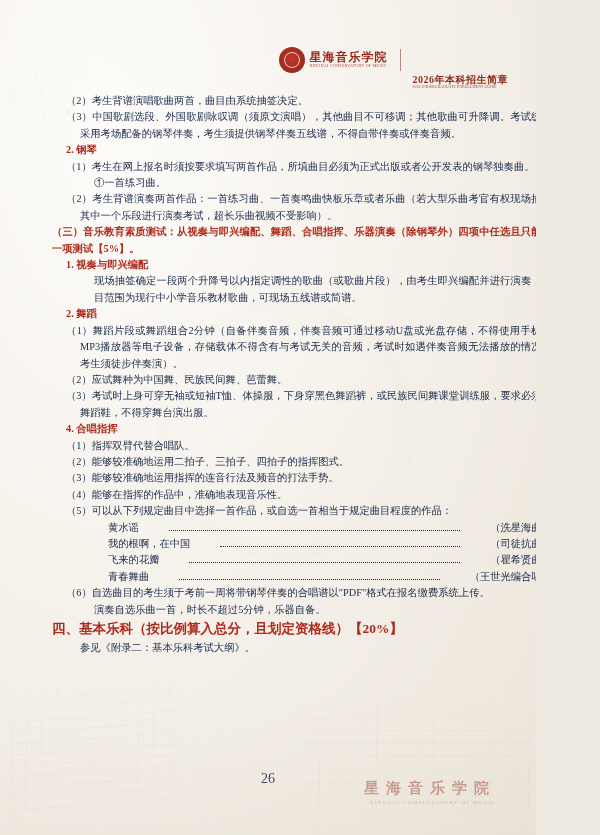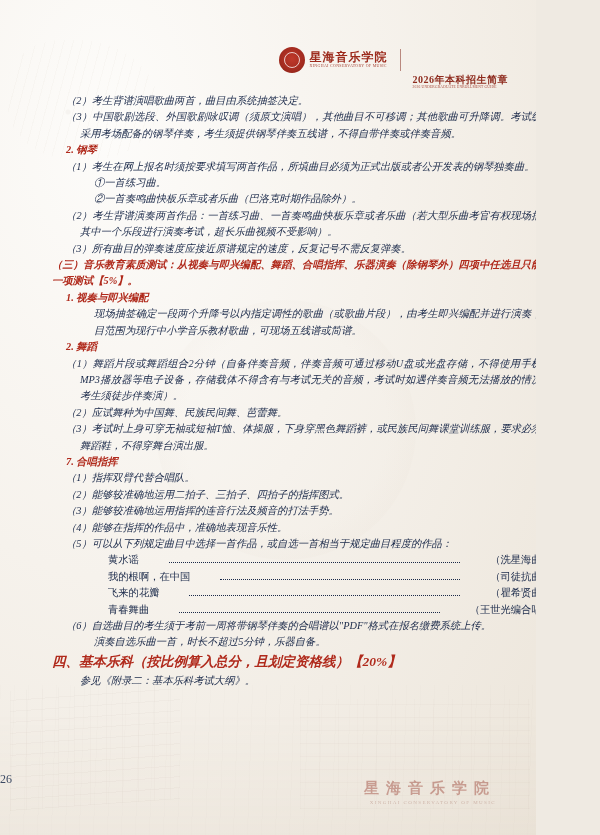--- a/index.html
+++ b/index.html
@@ -137,21 +137,20 @@
     left: 52px;
     top: 93px;
     width: 500px;
     color: #1b2a4a;
     font-size: 10.3px;
     line-height: 16.4px;
     text-align: justify;
   }
   .content p {
     margin: 0;
-    font-style: italic;
   }
   .ind2 { padding-left: 28px; }
   .ind3 { padding-left: 42px; }
   .hang {
     padding-left: 28px;
     text-indent: -14px;
   }
   .red-head {
     color: #b02a1c;
     font-weight: bold;
@@ -181,23 +180,23 @@
     margin: 0 2px 3px 2px;
     height: 8px;
   }
   .dotrow .paren { white-space: nowrap; }
 
   .pagenum {
     position: absolute;
     left: 0;
     right: 0;
     bottom: 48px;
-    text-align: left;
+    text-align: center;
     color: #3b4a63;
-    font-size: 12px;
+    font-size: 14px;
   }
   .footer-wm {
     position: absolute;
     right: 40px;
     bottom: 30px;
     text-align: right;
     opacity: 0.45;
   }
   .footer-wm-cn {
     color: #9b4336;
@@ -239,31 +238,29 @@
     </div>
   </div>
 
   <div class="content">
 
     <p class="hang">（2）考生背谱演唱歌曲两首，曲目由系统抽签决定。</p>
     <p class="hang">（3）中国歌剧选段、外国歌剧咏叹调（须原文演唱），其他曲目不可移调；其他歌曲可升降调。考试统一采用考场配备的钢琴伴奏，考生须提供钢琴伴奏五线谱，不得自带伴奏或伴奏音频。</p>
     <p class="red-head">2. 钢琴</p>
     <p class="hang">（1）考生在网上报名时须按要求填写两首作品，所填曲目必须为正式出版或者公开发表的钢琴独奏曲。</p>
     <p class="ind3">①一首练习曲。</p>
-    <p class="ind3">②一首奏鸣曲快板乐章或者乐曲（巴洛克时期作品除外）。</p>
     <p class="hang">（2）考生背谱演奏两首作品：一首练习曲、一首奏鸣曲快板乐章或者乐曲（若大型乐曲考官有权现场抽取其中一个乐段进行演奏考试，超长乐曲视频不受影响）。</p>
-    <p class="hang">（3）所有曲目的弹奏速度应接近原谱规定的速度，反复记号不需反复弹奏。</p>
     <p class="section-head">（三）音乐教育素质测试：从视奏与即兴编配、舞蹈、合唱指挥、乐器演奏（除钢琴外）四项中任选且只能选一项测试【5%】。</p>
     <p class="red-head">1. 视奏与即兴编配</p>
     <p class="ind3">现场抽签确定一段两个升降号以内指定调性的歌曲（或歌曲片段），由考生即兴编配并进行演奏，曲目范围为现行中小学音乐教材歌曲，可现场五线谱或简谱。</p>
     <p class="red-head">2. 舞蹈</p>
     <p class="hang">（1）舞蹈片段或舞蹈组合2分钟（自备伴奏音频，伴奏音频可通过移动U盘或光盘存储，不得使用手机、MP3播放器等电子设备，存储载体不得含有与考试无关的音频，考试时如遇伴奏音频无法播放的情况，考生须徒步伴奏演）。</p>
     <p class="hang">（2）应试舞种为中国舞、民族民间舞、芭蕾舞。</p>
     <p class="hang">（3）考试时上身可穿无袖或短袖T恤、体操服，下身穿黑色舞蹈裤，或民族民间舞课堂训练服，要求必须穿舞蹈鞋，不得穿舞台演出服。</p>
-    <p class="red-head">7. 合唱指挥</p>
+    <p class="red-head">4. 合唱指挥</p>
     <p class="hang">（1）指挥双臂代替合唱队。</p>
     <p class="hang">（2）能够较准确地运用二拍子、三拍子、四拍子的指挥图式。</p>
     <p class="hang">（3）能够较准确地运用指挥的连音行法及频音的打法手势。</p>
     <p class="hang">（4）能够在指挥的作品中，准确地表现音乐性。</p>
     <p class="hang">（5）可以从下列规定曲目中选择一首作品，或自选一首相当于规定曲目程度的作品：</p>
 
     <div>
       <div class="dotrow">
         <span class="name">黄水谣</span>
         <span class="dots"></span>

